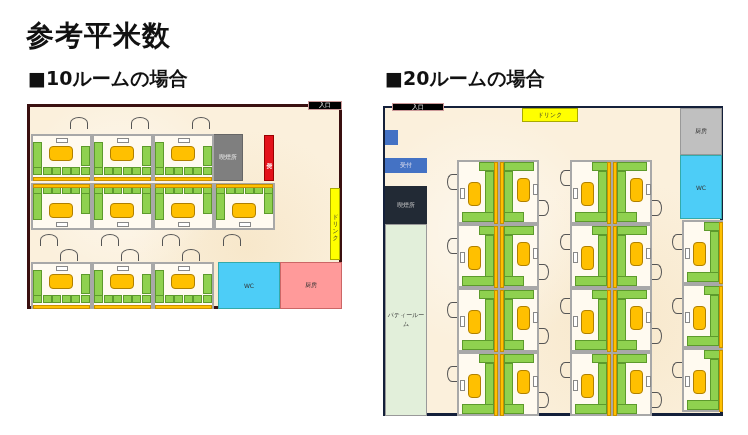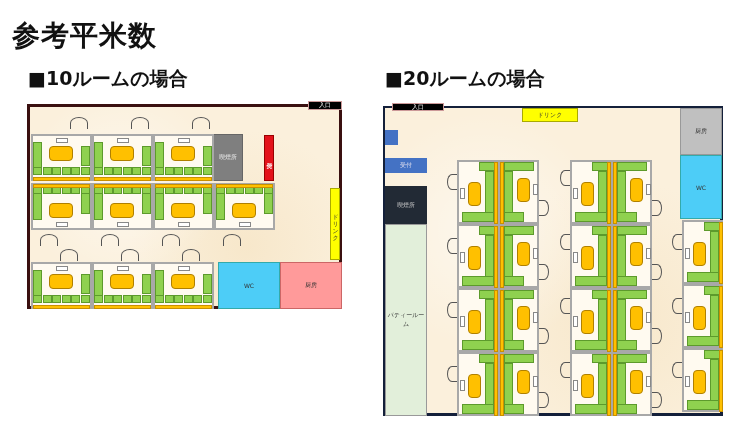--- a/index.html
+++ b/index.html
@@ -1,17 +1,17 @@
 <!DOCTYPE html>
 <html><head>
 <meta charset="utf-8">
 <style>
 *{box-sizing:border-box;margin:0;padding:0}
 body{width:748px;height:435px;background:#fff;position:relative;overflow:hidden;font-family:"DejaVu Sans",sans-serif;}
-.title{position:absolute;left:12px;top:17px;font-size:28px;font-weight:bold;color:#111;letter-spacing:1px;}
+.title{position:absolute;left:26px;top:17px;font-size:28px;font-weight:bold;color:#111;letter-spacing:1px;}
 .sub{position:absolute;font-size:19px;font-weight:bold;color:#111;}
 .plan{position:absolute;background:#fbf0dc;background-image:radial-gradient(circle at 30% 40%,rgba(255,255,255,.5) 0,transparent 40%),radial-gradient(circle at 70% 70%,rgba(240,215,170,.35) 0,transparent 45%);}
 .p1{left:27px;top:104px;width:315px;height:205px;border:3px solid #3a1010;border-top-width:3px;}
 .p2{left:383px;top:106px;width:340px;height:310px;border:3px solid #14203a;border-top-width:2px;border-left-width:2px;}
 .abs{position:absolute}
 .label-box{position:absolute;display:flex;align-items:center;justify-content:center;font-size:6px;color:#333;text-align:center;}
 .entrance{background:#000;color:#fff;font-size:6px;display:flex;align-items:center;justify-content:center;border:1px solid #c99;}
 .room{position:absolute;background:#fffaf0;border:2px solid #a8a8a8;}
 .seat{position:absolute;background:#8fd14f;border:1px solid #5d9a2c;}
 .table{position:absolute;background:#ffc000;border:1px solid #b08000;border-radius:4px;}

